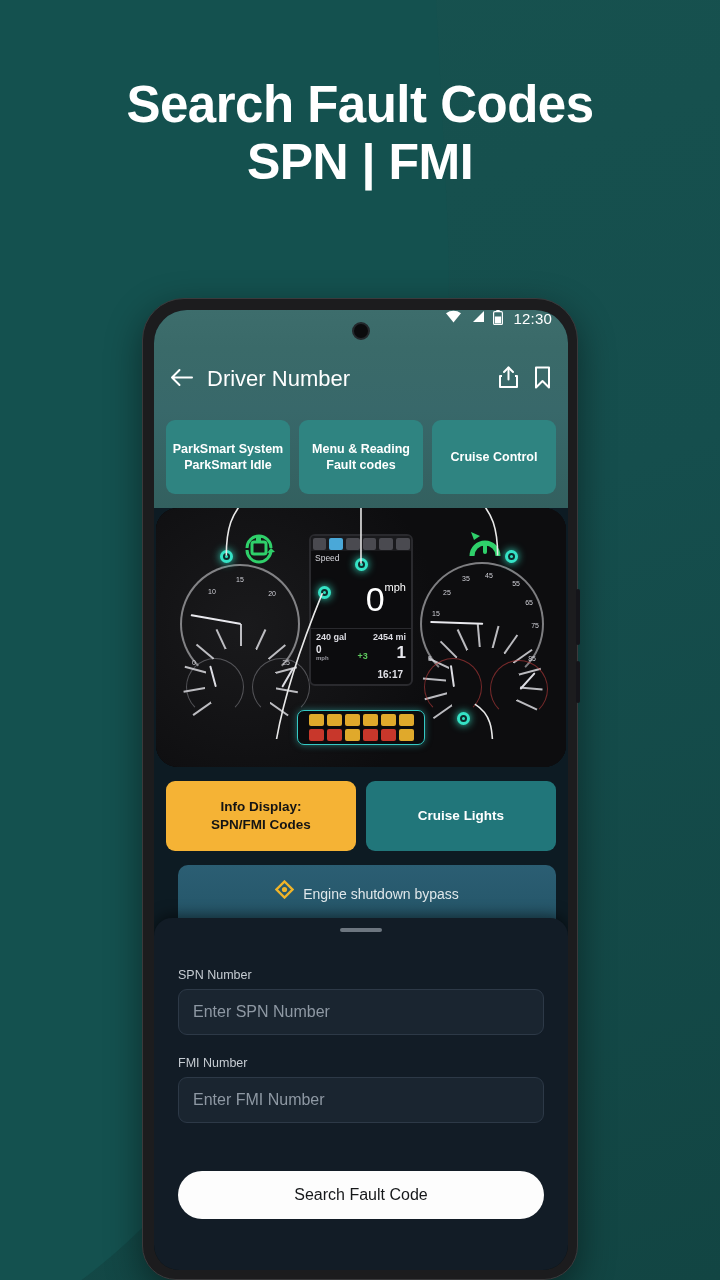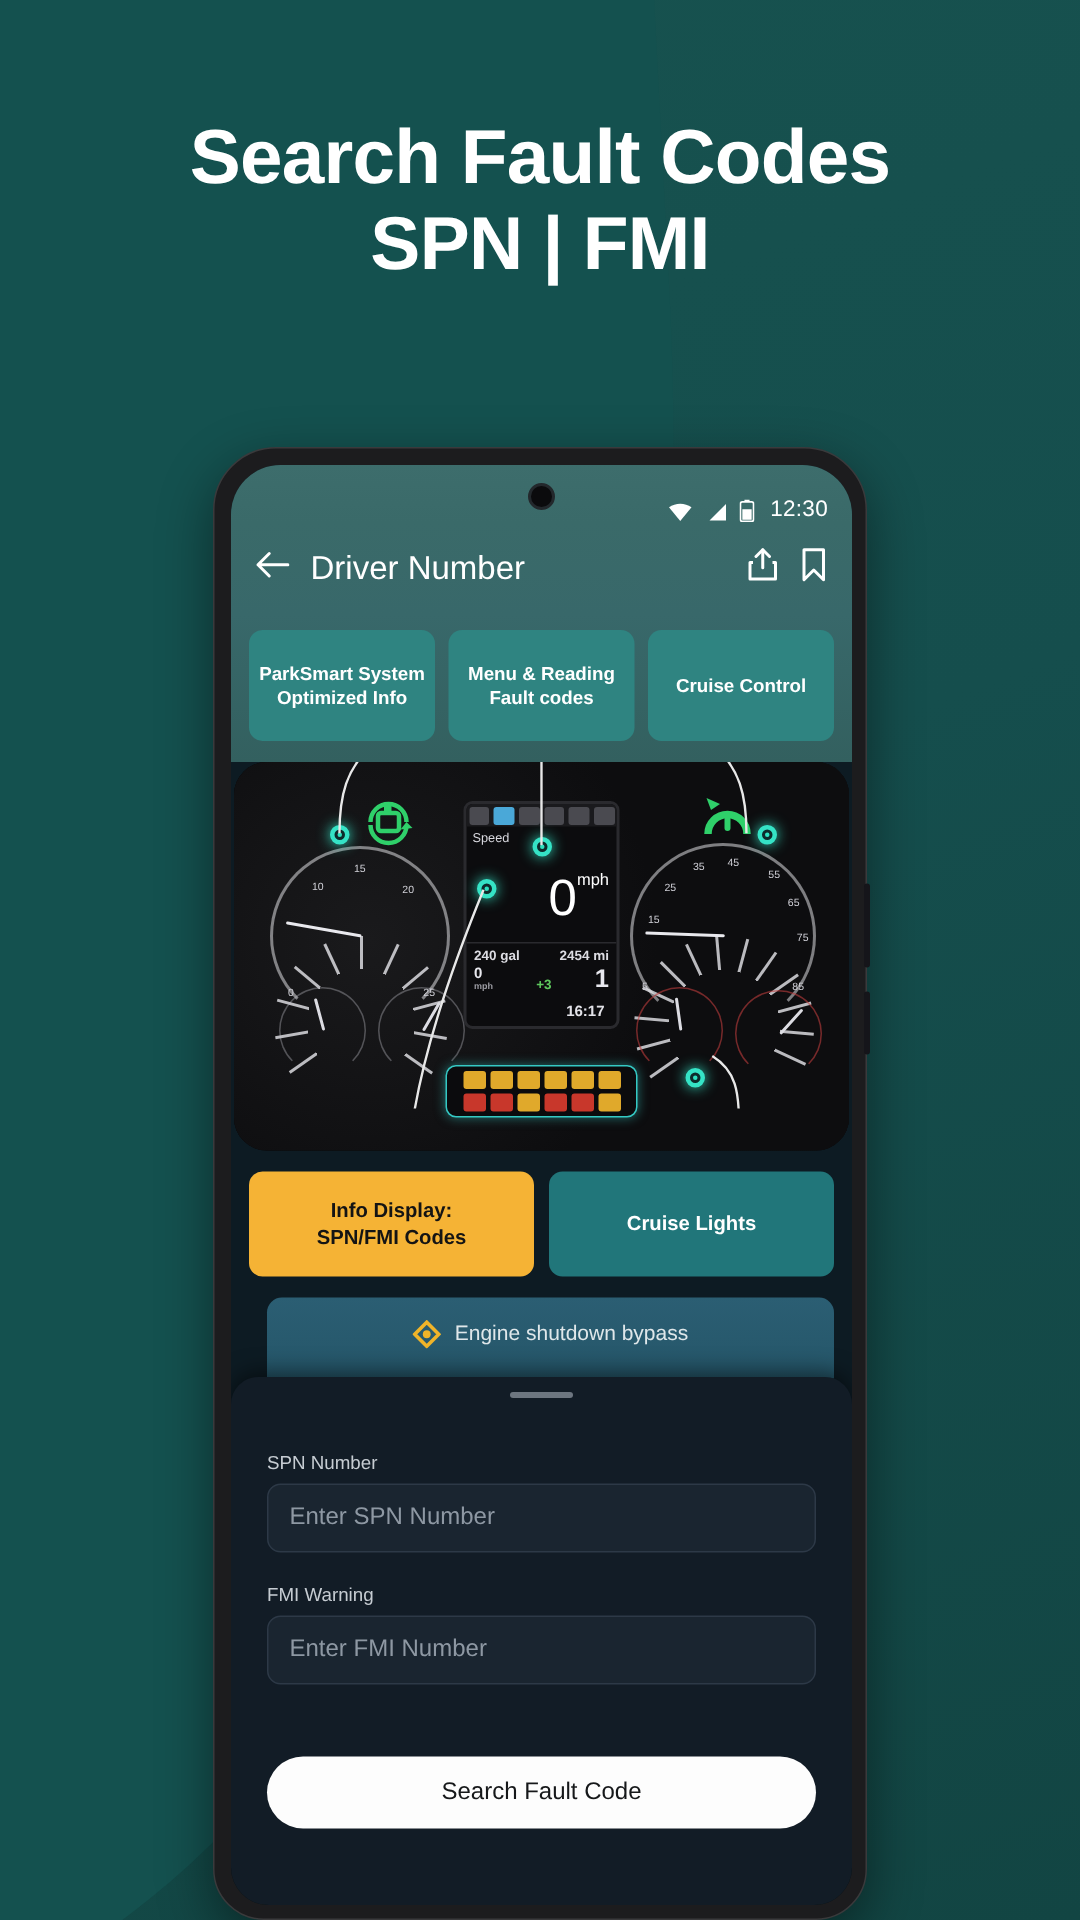--- a/index.html
+++ b/index.html
@@ -44,21 +44,21 @@
   #btn-pow{ position:absolute; right:-3px; top:362px; width:4px; height:42px; background:#15151a; border-radius:2px; }
   #screen{
     position:absolute; left:11px; top:11px; width:414px; height:960px;
     border-radius:33px 33px 25px 25px; overflow:hidden;
     background:#0d1b23;
   }
   
   #statusbar{
     position:relative; height:38px;
     background:linear-gradient(180deg,#3d6d6c,#3a6a69);
-    display:flex; align-items:flex-end; justify-content:flex-end;
+    display:flex; align-items:flex-start; justify-content:flex-end;
     padding:0 16px 0 0; color:#fff;
   }
   #camera{ position:absolute; left:50%; top:12px; margin-left:-9px; width:18px; height:18px;
            border-radius:50%; background:#0b0b0d; border:2px solid #23282c; }
   .sb-ic{ margin-left:8px; display:flex; align-items:center; }
   #sb-time{ font-size:15px; margin-left:10px; letter-spacing:.2px; }
   
   #appbar{
     height:62px; background:linear-gradient(180deg,#3a6a69,#38686a);
     display:flex; align-items:center; padding:0 16px; color:#fff; gap:14px;
@@ -136,21 +136,21 @@
   #btnrow{ display:flex; gap:10px; padding:14px 12px 0; }
   .bigbtn{ flex:1; border-radius:9px; text-align:center; font-size:13.5px; font-weight:bold;
            line-height:1.32; padding:17px 6px; min-height:66px;
            display:flex; align-items:center; justify-content:center; }
   #btn-info{ background:#f5b335; color:#141414; }
   #btn-warn{ background:#21767a; color:#fff; }
   
   #bypasswrap{ padding:14px 12px 0; }
   #bypass{
     border-radius:10px 10px 0 0; background:linear-gradient(180deg,#2b5e73,#255669);
-    color:#dfe7ea; font-size:14px; display:flex; align-items:flex-start; justify-content:center;
+    color:#dfe7ea; font-size:14px; display:flex; align-items:flex-end; justify-content:center;
     gap:9px; padding:15px 0 17px;margin-left:12px;
   }
   
   #sheet{
     position:absolute; left:0; right:0; bottom:0; height:352px;
     background:#121c26; border-radius:18px 18px 25px 25px;
     box-shadow:0 -3px 14px rgba(0,0,0,.5);
   }
   #grab{ width:42px; height:4px; border-radius:2px; background:#6d7680; margin:10px auto 0; }
   #form{ padding:36px 24px 16px; }
@@ -224,21 +224,21 @@
       </span>
       <span>
         <svg width="19" height="23" viewBox="0 0 19 23">
             <path d="M3 1.5h13v20L9.5 15 3 21.5Z" fill="none" stroke="#fff" stroke-width="2" stroke-linejoin="round"></path>
           </svg>
       </span>
     </div>
 
     <div id="chipzone">
       <div id="chips">
-        <div class="chip">ParkSmart System Optimized Info</div>
+        <div class="chip">ParkSmart System ParkSmart Idle</div>
         <div class="chip">Menu &amp; Reading Fault codes</div>
         <div class="chip">Cruise Control</div>
       </div>
     </div>
 
     <div id="dash">
       <div id="dashbg"></div>
 
       <div id="tach" class="gauge gring">
         <div class="gtick" style="transform:rotate(-125deg)"></div>
@@ -398,20 +398,20 @@
         <span>Engine shutdown bypass</span>
       </div>
     </div>
 
     <div id="sheet">
       <div id="grab"></div>
       <div id="form">
         <div class="flabel">SPN Number</div>
         <input class="field" type="text" placeholder="Enter SPN Number" style="">
         <div class="fgap"></div>
-        <div class="flabel">FMI Warning</div>
+        <div class="flabel">FMI Number</div>
         <input class="field" type="text" placeholder="Enter FMI Number" style="">
       </div>
       <button id="searchbtn">Search Fault Code</button>
     </div>
 
   </div>
 </div>
 
 </body></html>

